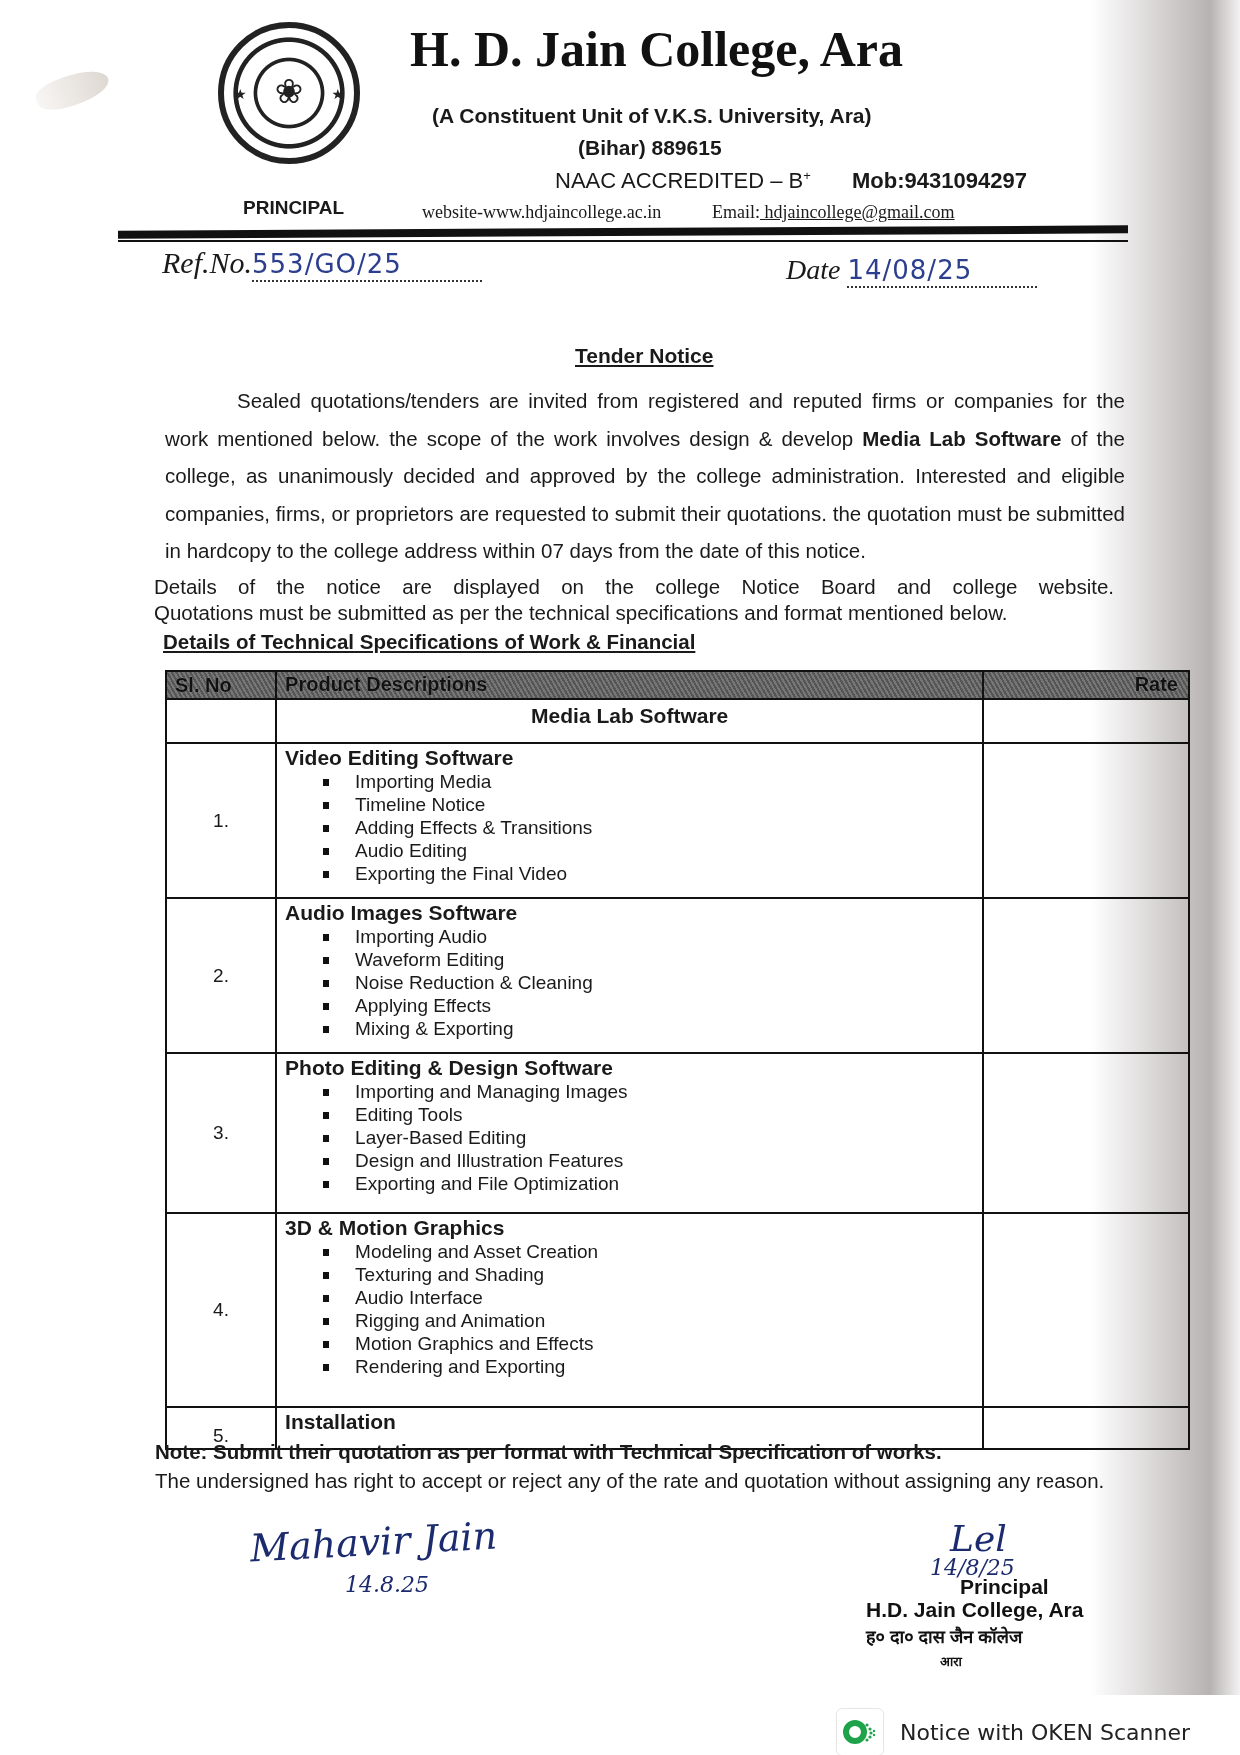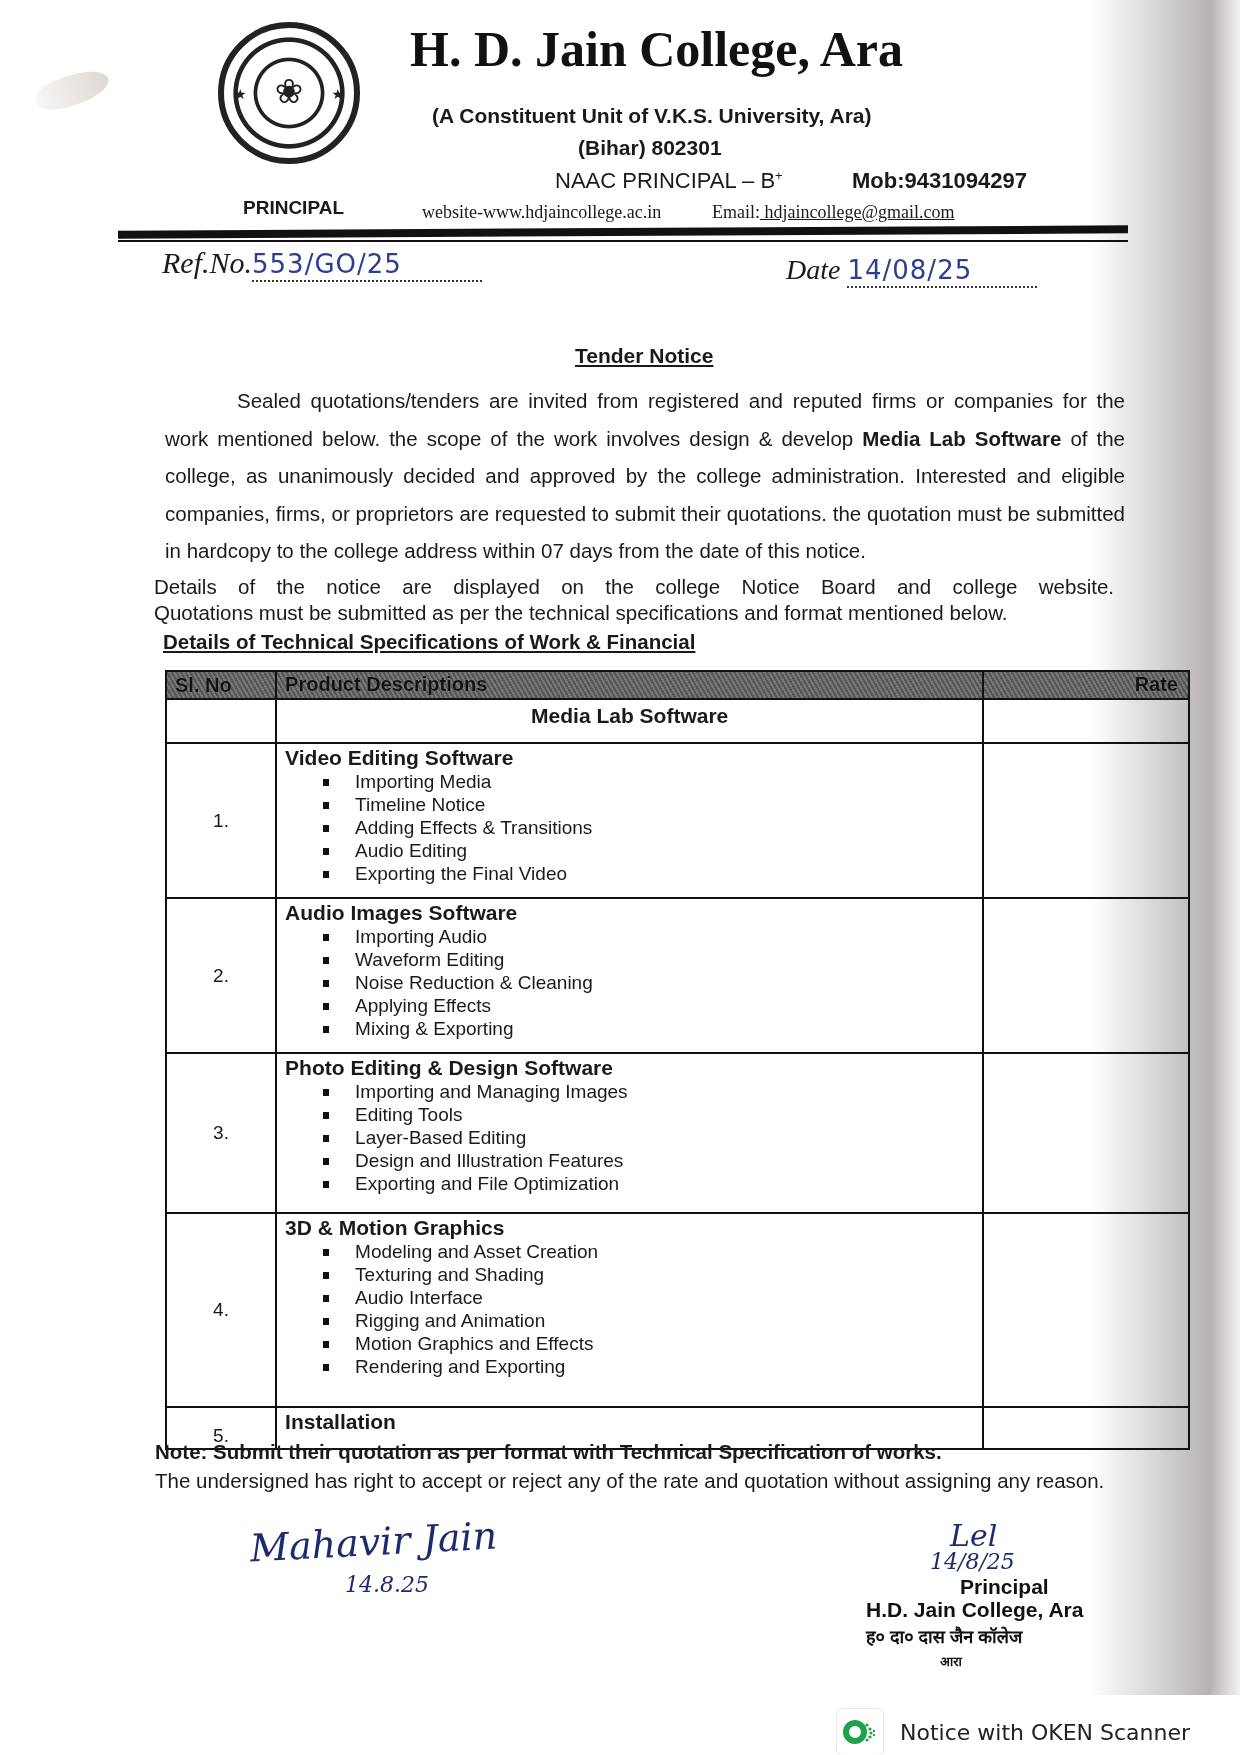--- a/index.html
+++ b/index.html
@@ -78,21 +78,21 @@
     ul.items li { position: relative; line-height: 23px; font-size: 19px; }
     ul.items li::before { content: ""; position: absolute; left: -32px; top: 9px; width: 6px; height: 7px; background: #111; }
     .sp li { line-height: 27px; }
     
     .note { position: absolute; left: 155px; top: 1440px; font-weight: bold; font-size: 20.5px; }
     .disclaimer { position: absolute; left: 155px; top: 1467px; width: 970px; font-size: 20.5px; line-height: 27px; }
     .sig-left { position: absolute; left: 250px; top: 1520px; font-family: "DejaVu Serif", serif; font-style: italic; color: #1c2b6e; }
     .sig-left .s1 { font-size: 38px; transform: rotate(-3deg); display: inline-block; }
     .sig-left .s2 { position: absolute; left: 95px; top: 52px; font-size: 22px; white-space: nowrap; }
     .sig-right { position: absolute; left: 870px; top: 1518px; width: 260px; }
-    .sig-right .scribble { font-family: "DejaVu Serif", serif; font-style: italic; color: #1c2b6e; font-size: 30px; margin-left: 80px; }
+    .sig-right .scribble { font-family: "DejaVu Serif", serif; font-style: italic; color: #1c2b6e; font-size: 36px; margin-left: 80px; }
     .sig-right .scribble2 { font-family: "DejaVu Serif", serif; font-style: italic; color: #1c2b6e; font-size: 22px; margin-left: 60px; margin-top: -4px; }
     .stamp-title { position: absolute; left: 960px; top: 1575px; font-weight: bold; font-size: 21px; color: #111; }
     .stamp-college { position: absolute; left: 866px; top: 1598px; font-weight: bold; font-size: 21px; color: #111; }
     .stamp-hindi { position: absolute; left: 866px; top: 1624px; font-weight: bold; font-size: 18px; color: #111; }
     .stamp-hindi2 { position: absolute; left: 940px; top: 1652px; font-weight: bold; font-size: 13px; color: #111; }
     .scanner { position: absolute; left: 836px; top: 1708px; display: flex; align-items: center; }
     .scanner .logo-box { width: 46px; height: 46px; border: 1px solid #e6e6e6; border-radius: 6px; display: flex; align-items: center; justify-content: center; background: #fff; }
     .scanner .label { margin-left: 16px; font-family: "DejaVu Sans", sans-serif; font-size: 22px; color: #222; }
   </style>
 </head>
@@ -101,22 +101,22 @@
 <div class="shadow-right"></div>
 <div class="smudge"></div>
 
 <div class="logo">
   <span class="lotus">❀</span>
   <span class="star-l">★</span>
   <span class="star-r">★</span>
 </div>
 <div class="college-name">H. D. Jain College, Ara</div>
 <div class="sub1">(A Constituent Unit of V.K.S. University, Ara)</div>
-<div class="sub2">(Bihar) 802301</div>
-<div class="naac"><span>NAAC PRINCIPAL  –  B</span><sup>+</sup></div>
+<div class="sub2">(Bihar) 889615</div>
+<div class="naac"><span>NAAC ACCREDITED  –  B</span><sup>+</sup></div>
 <div class="mob">Mob:9431094297</div>
 <div class="principal-label">PRINCIPAL</div>
 <div class="web">website-www.hdjaincollege.ac.in</div>
 <div class="email"><span>Email:</span><span class="addr"> hdjaincollege@gmail.com</span></div>
 <div class="rule-thick"></div>
 <div class="rule-thin"></div>
 
 <div class="ref">
   <span>Ref.No.</span><span class="dots" style="width:230px;"><span class="hand">553/GO/25</span></span>
 </div>

